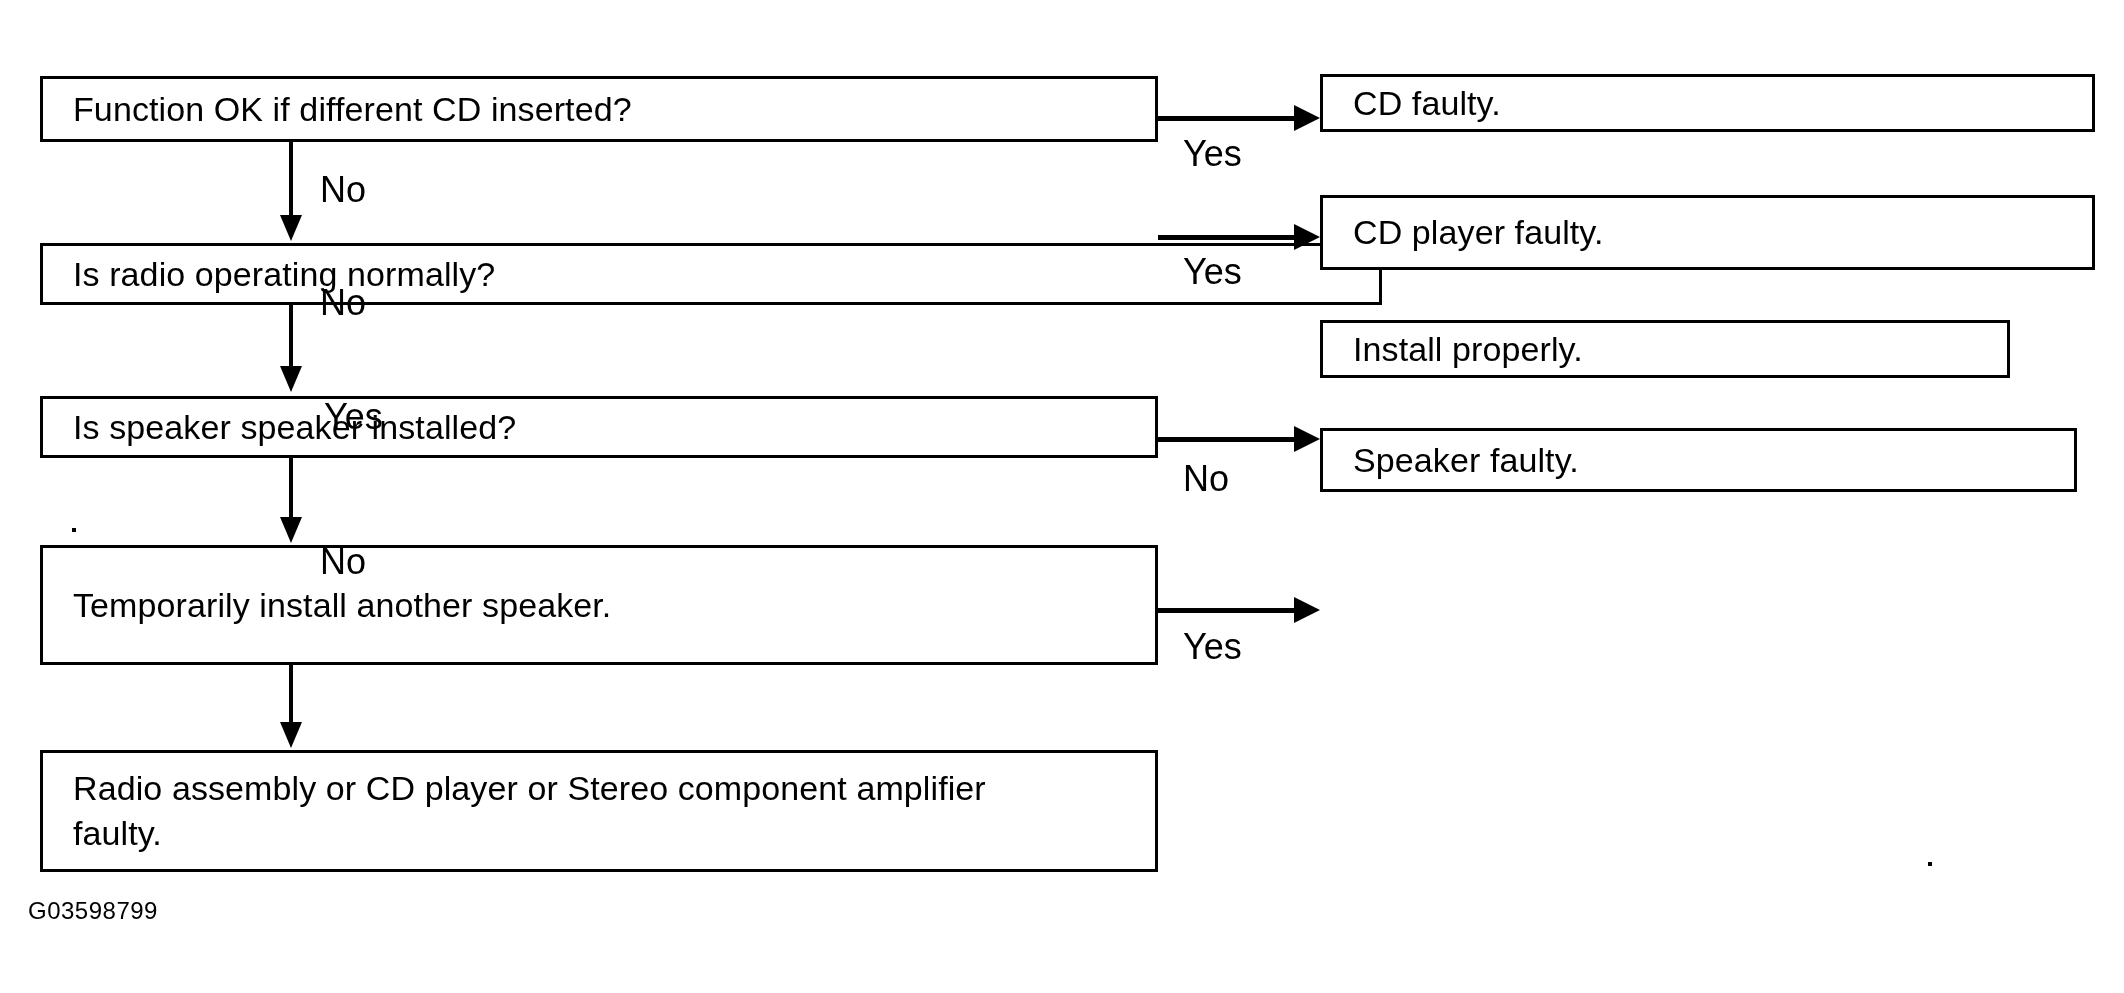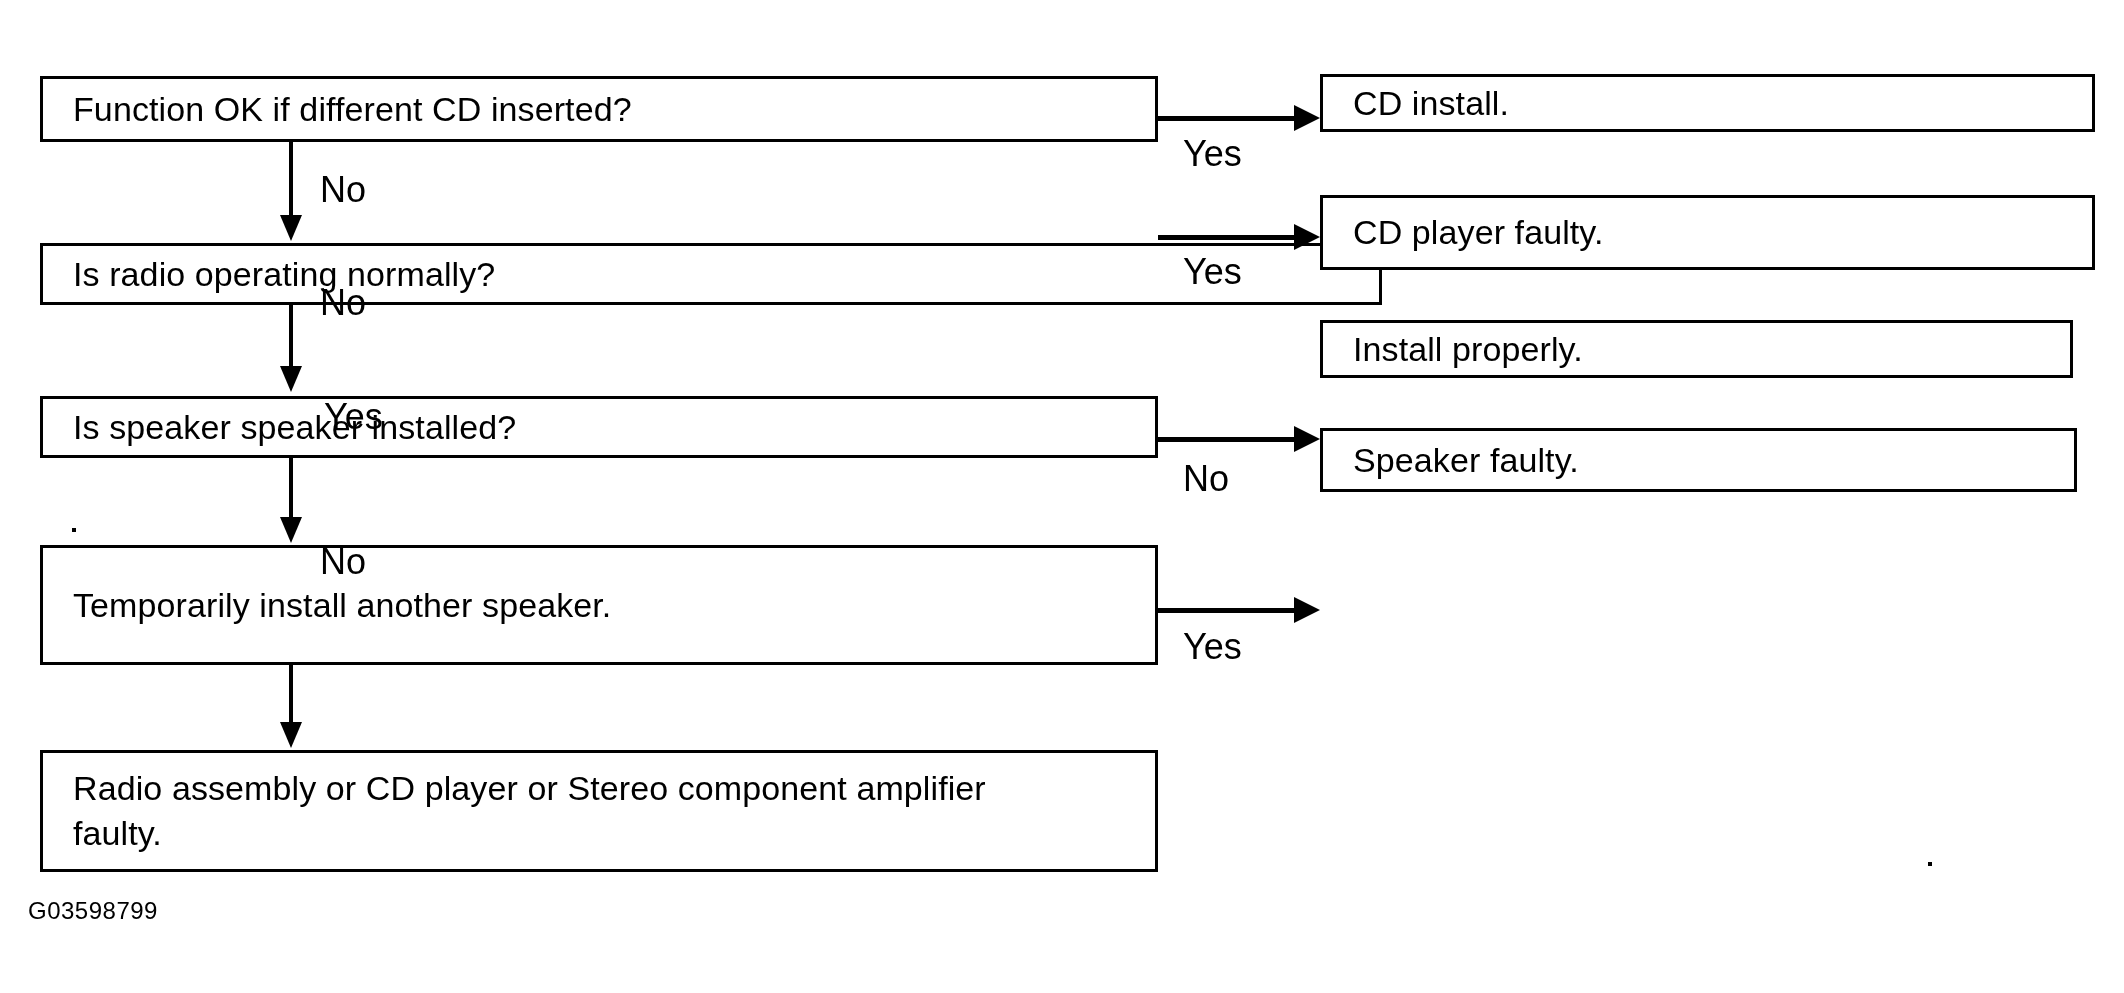--- a/index.html
+++ b/index.html
@@ -38,21 +38,21 @@
   
   .q1 { left: 40px;  top: 76px;  width: 1118px; height: 66px; }
   .q2 { left: 40px;  top: 243px; width: 1342px; height: 62px; }
   .q3 { left: 40px;  top: 396px; width: 1118px; height: 62px; }
   .q4 { left: 40px;  top: 545px; width: 1118px; height: 120px; }
   .q5 { left: 40px;  top: 750px; width: 1118px; height: 122px; }
 
   
   .r1 { left: 1320px; top: 74px;  width: 775px; height: 58px; }
   .r2 { left: 1320px; top: 195px; width: 775px; height: 75px; }
-  .r3 { left: 1320px; top: 320px; width: 753px; height: 58px; }
+  .r3 { left: 1320px; top: 320px; width: 690px; height: 58px; }
   .r4 { left: 1320px; top: 428px; width: 757px; height: 64px; }
 
   
   .vline {
     position: absolute;
     width: 4px;
     background: #000000;
   }
   .vhead {
     position: absolute;
@@ -117,21 +117,21 @@
   <div class="node q4">
     <div class="line">Temporarily install another speaker.</div>
   </div>
 
   <div class="node q5">
     <div class="line">Radio assembly or CD player or Stereo component amplifier</div>
     <div class="line">faulty.</div>
   </div>
 
   <div class="node r1">
-    <div class="line">CD install.</div>
+    <div class="line">CD faulty.</div>
   </div>
 
   <div class="node r2">
     <div class="line">CD player faulty.</div>
   </div>
 
   <div class="node r3">
     <div class="line">Install properly.</div>
   </div>
 

